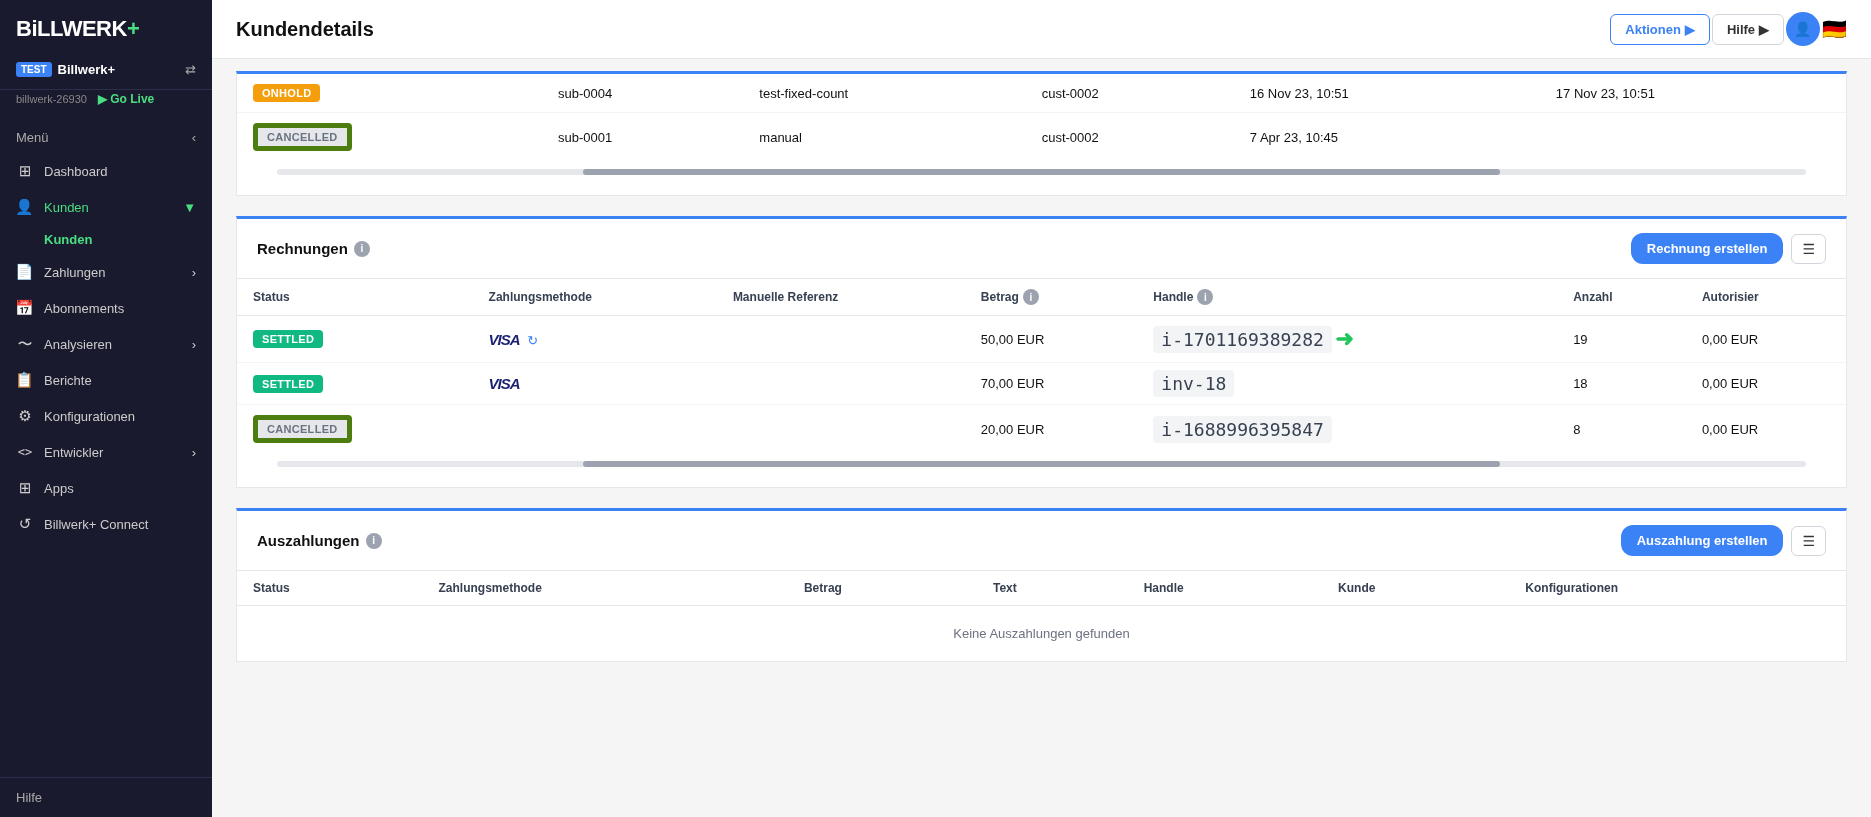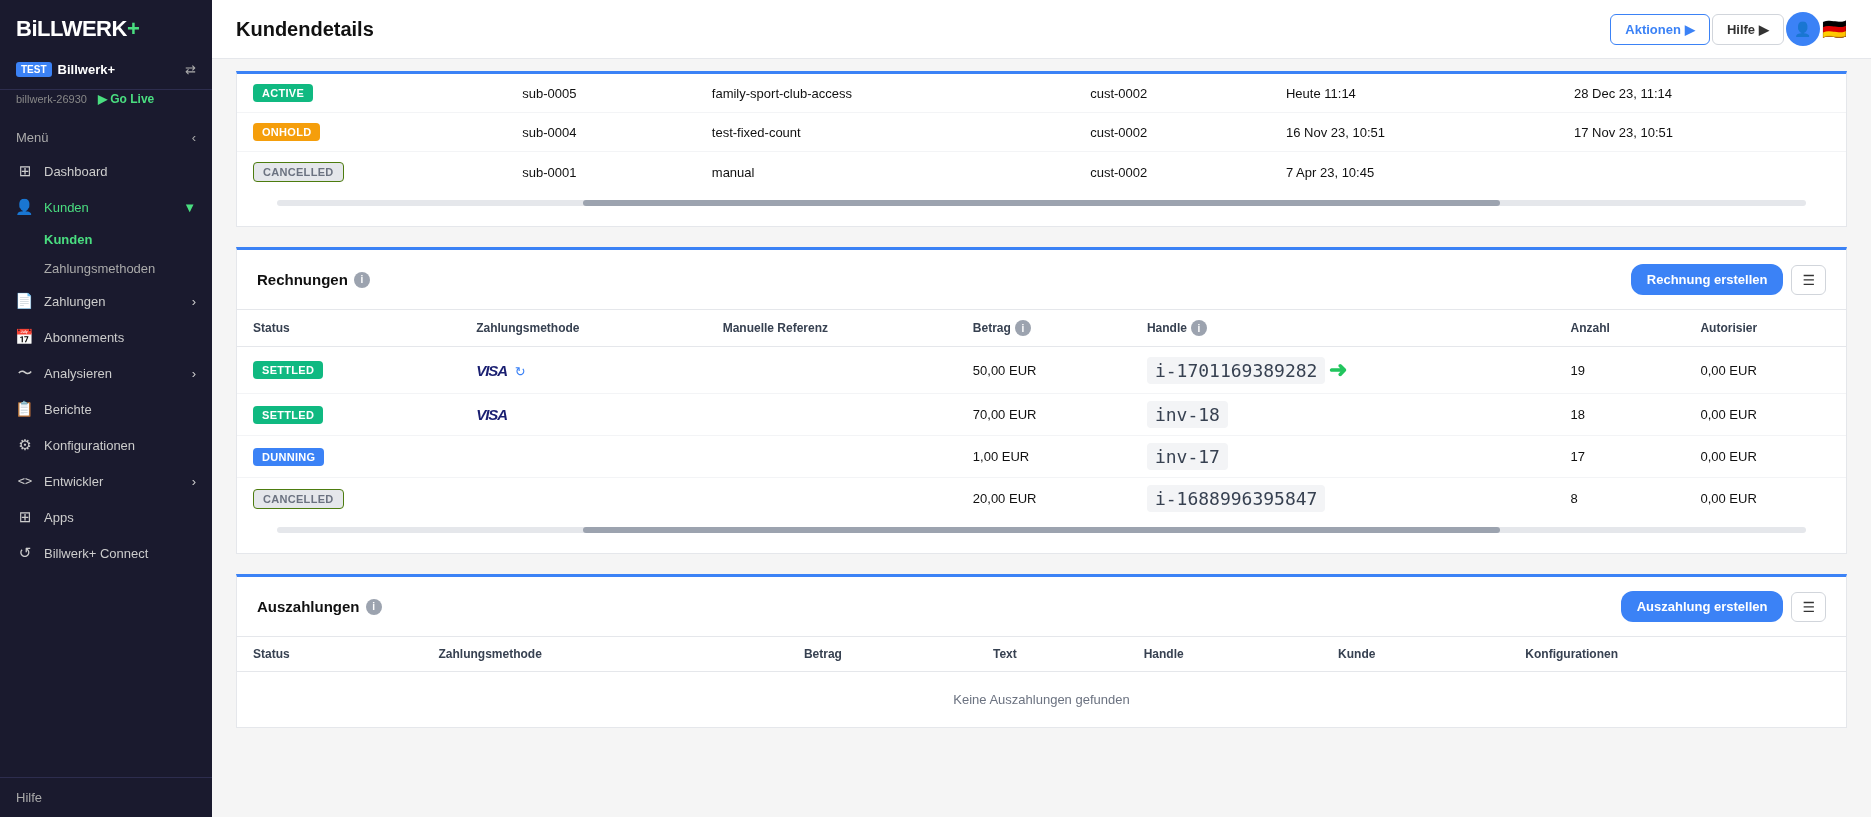--- a/index.html
+++ b/index.html
@@ -234,21 +234,21 @@
       display: inline-block;
       padding: 3px 9px;
       border-radius: 4px;
       font-size: 11px;
       font-weight: 700;
       letter-spacing: 0.3px;
       text-transform: uppercase;
     }
     .badge-active { background: #10b981; color: #fff; }
     .badge-onhold { background: #f59e0b; color: #fff; }
-    .badge-cancelled { background: #e5e7eb; color: #6b7280; border: 1px solid #4d7c0f; }
+    .badge-cancelled { background: #e5e7eb; color: #6b7280; border: 5px solid #4d7c0f; }
     .badge-settled { background: #10b981; color: #fff; }
     .badge-dunning { background: #3b82f6; color: #fff; }
 
     .visa-logo {
       color: #1a1f71;
       font-size: 15px;
       font-weight: 900;
       font-style: italic;
       letter-spacing: -1px;
     }
@@ -328,21 +328,20 @@
     <span class="nav-icon">⊞</span>
     <span>Dashboard</span>
   </div>
 
   <div class="nav-item active">
     <span class="nav-icon">👤</span>
     <span>Kunden</span>
     <span class="arrow" style="color:#4ade80;">▼</span>
   </div>
   <div class="nav-sub-item active">Kunden</div>
-  <div class="nav-sub-item">Zahlungsmethoden</div>
 
   <div class="nav-item">
     <span class="nav-icon">📄</span>
     <span>Zahlungen</span>
     <span class="arrow">›</span>
   </div>
 
   <div class="nav-item">
     <span class="nav-icon">📅</span>
     <span>Abonnements</span>
@@ -402,28 +401,20 @@
       <span class="flag">🇩🇪</span>
     </div>
   </div>
 
   <div class="content">
 
     <div class="section-card" style="margin-top:12px;">
       <table>
         <tbody>
 
-          <tr>
-            <td><span class="badge badge-active">ACTIVE</span></td>
-            <td>sub-0005</td>
-            <td>family-sport-club-access</td>
-            <td>cust-0002</td>
-            <td>Heute 11:14</td>
-            <td>28 Dec 23, 11:14</td>
-          </tr>
 
           <tr>
             <td><span class="badge badge-onhold">ONHOLD</span></td>
             <td>sub-0004</td>
             <td>test-fixed-count</td>
             <td>cust-0002</td>
             <td>16 Nov 23, 10:51</td>
             <td>17 Nov 23, 10:51</td>
           </tr>
 
@@ -502,31 +493,20 @@
             </td>
             <td></td>
             <td>70,00 EUR</td>
             <td>
               <span class="handle-pill">inv-18</span>
             </td>
             <td>18</td>
             <td>0,00 EUR</td>
           </tr>
 
-          <tr>
-            <td><span class="badge badge-dunning">DUNNING</span></td>
-            <td></td>
-            <td></td>
-            <td>1,00 EUR</td>
-            <td>
-              <span class="handle-pill">inv-17</span>
-            </td>
-            <td>17</td>
-            <td>0,00 EUR</td>
-          </tr>
 
           <tr>
             <td><span class="badge badge-cancelled">CANCELLED</span></td>
             <td></td>
             <td></td>
             <td>20,00 EUR</td>
             <td>
               <span class="handle-pill">i-1688996395847</span>
             </td>
             <td>8</td>

